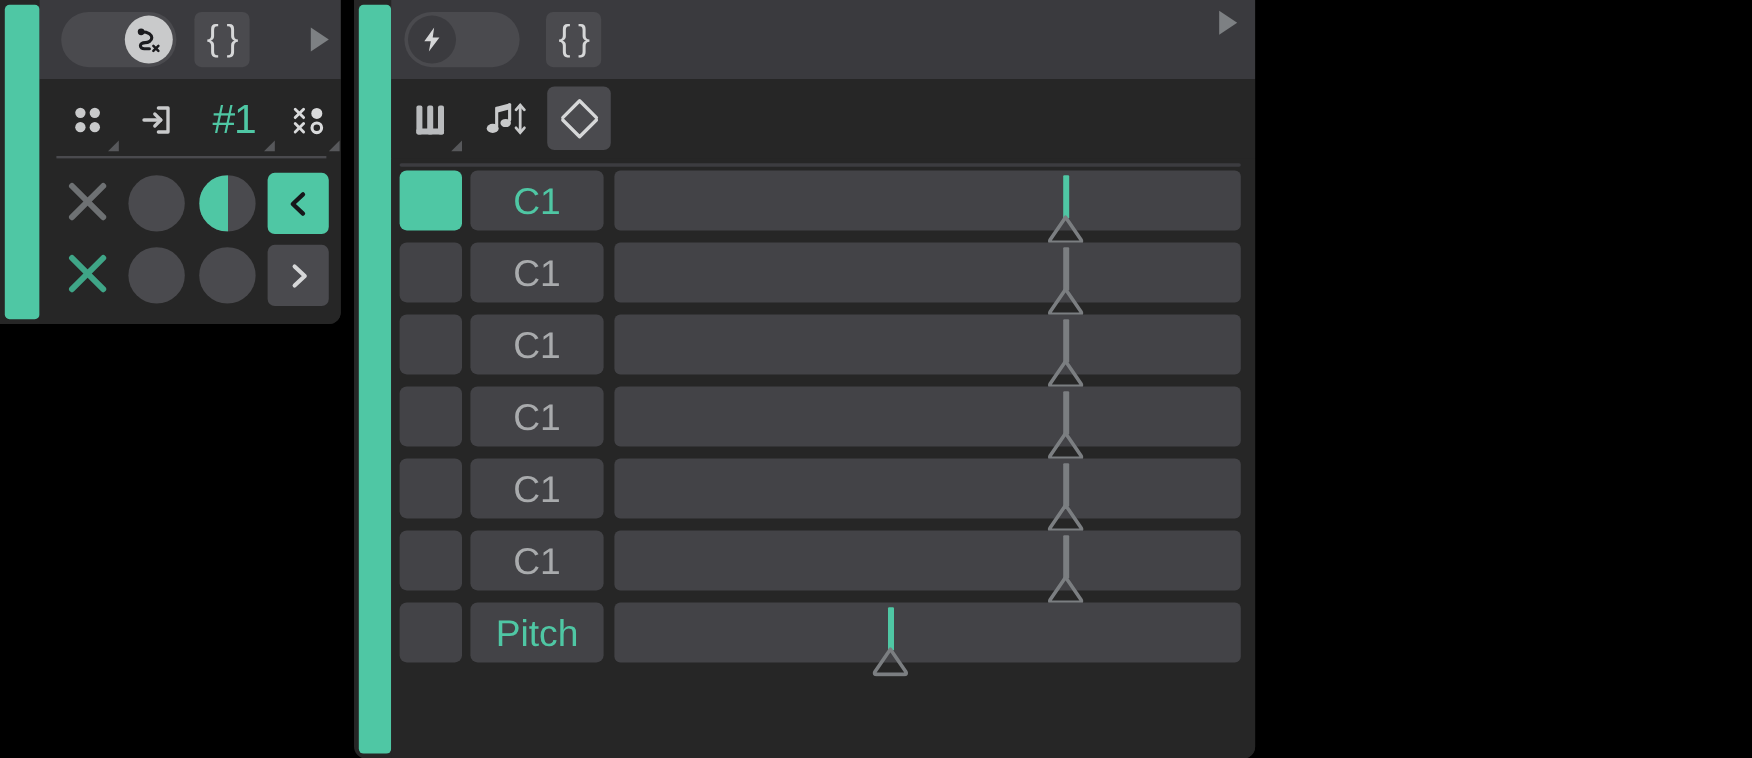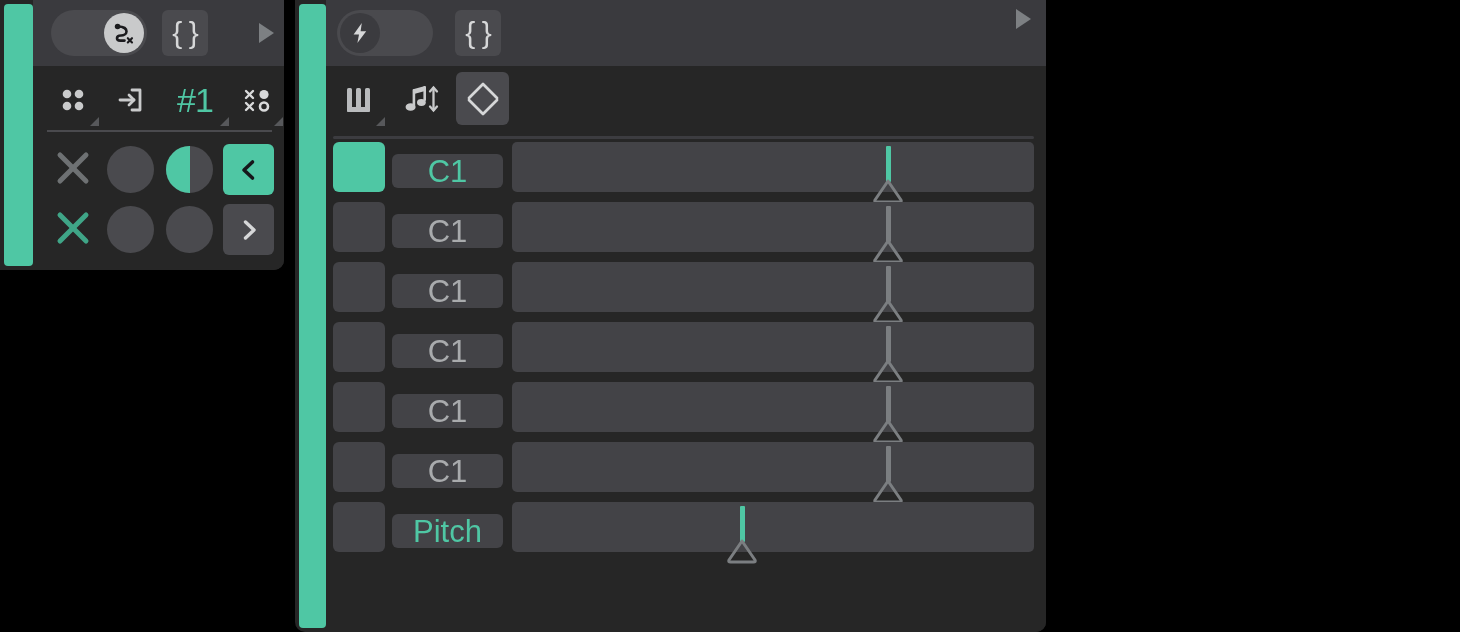--- a/index.html
+++ b/index.html
@@ -105,24 +105,24 @@
   }
   .toprule { position:absolute; left:7px; right:12px; top:4px; height:3px; background:#3c3c40; border-radius:2px; }
 
   .row { position: absolute; left: 0; right: 0; height: 50px; }
   .swatch {
     position: absolute; left: 7px; top: 0; width: 52px; height: 50px;
     border-radius: 6px; background: #434347;
   }
   .swatch.sel { background: var(--accent); }
   .rlabel {
-    position: absolute; left: 66px; top: 0; width: 111px; height: 34px;
+    position: absolute; left: 66px; top: 0; width: 111px; height: 50px;
     border-radius: 6px; background: #434347;
     display:flex; align-items:center; justify-content:center;
-    font-size: 31px; line-height:1;margin-top:12px;
+    font-size: 31px; line-height:1;
   }
   .rlabel.gray { color: #a9abad; }
   .rlabel.accent { color: var(--accent); }
   .track {
     position: absolute; left: 186px; right: 12px; top: 0; height: 50px;
     border-radius: 5px; background: #434347;
   }
   .handle { position: absolute; top: 0; height: 62px; width: 34px; }
   .handle .stem {
     position:absolute; left: 15px; top: 4px; width: 5px; height: 36px;

